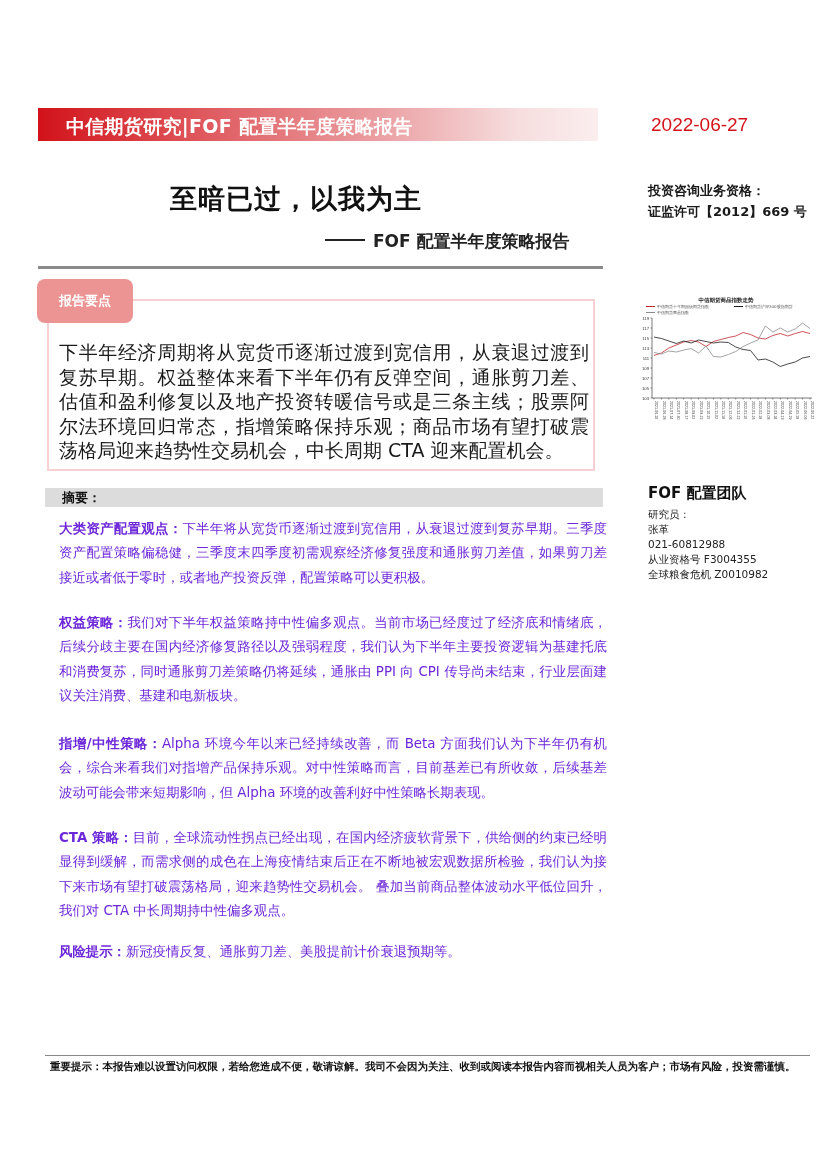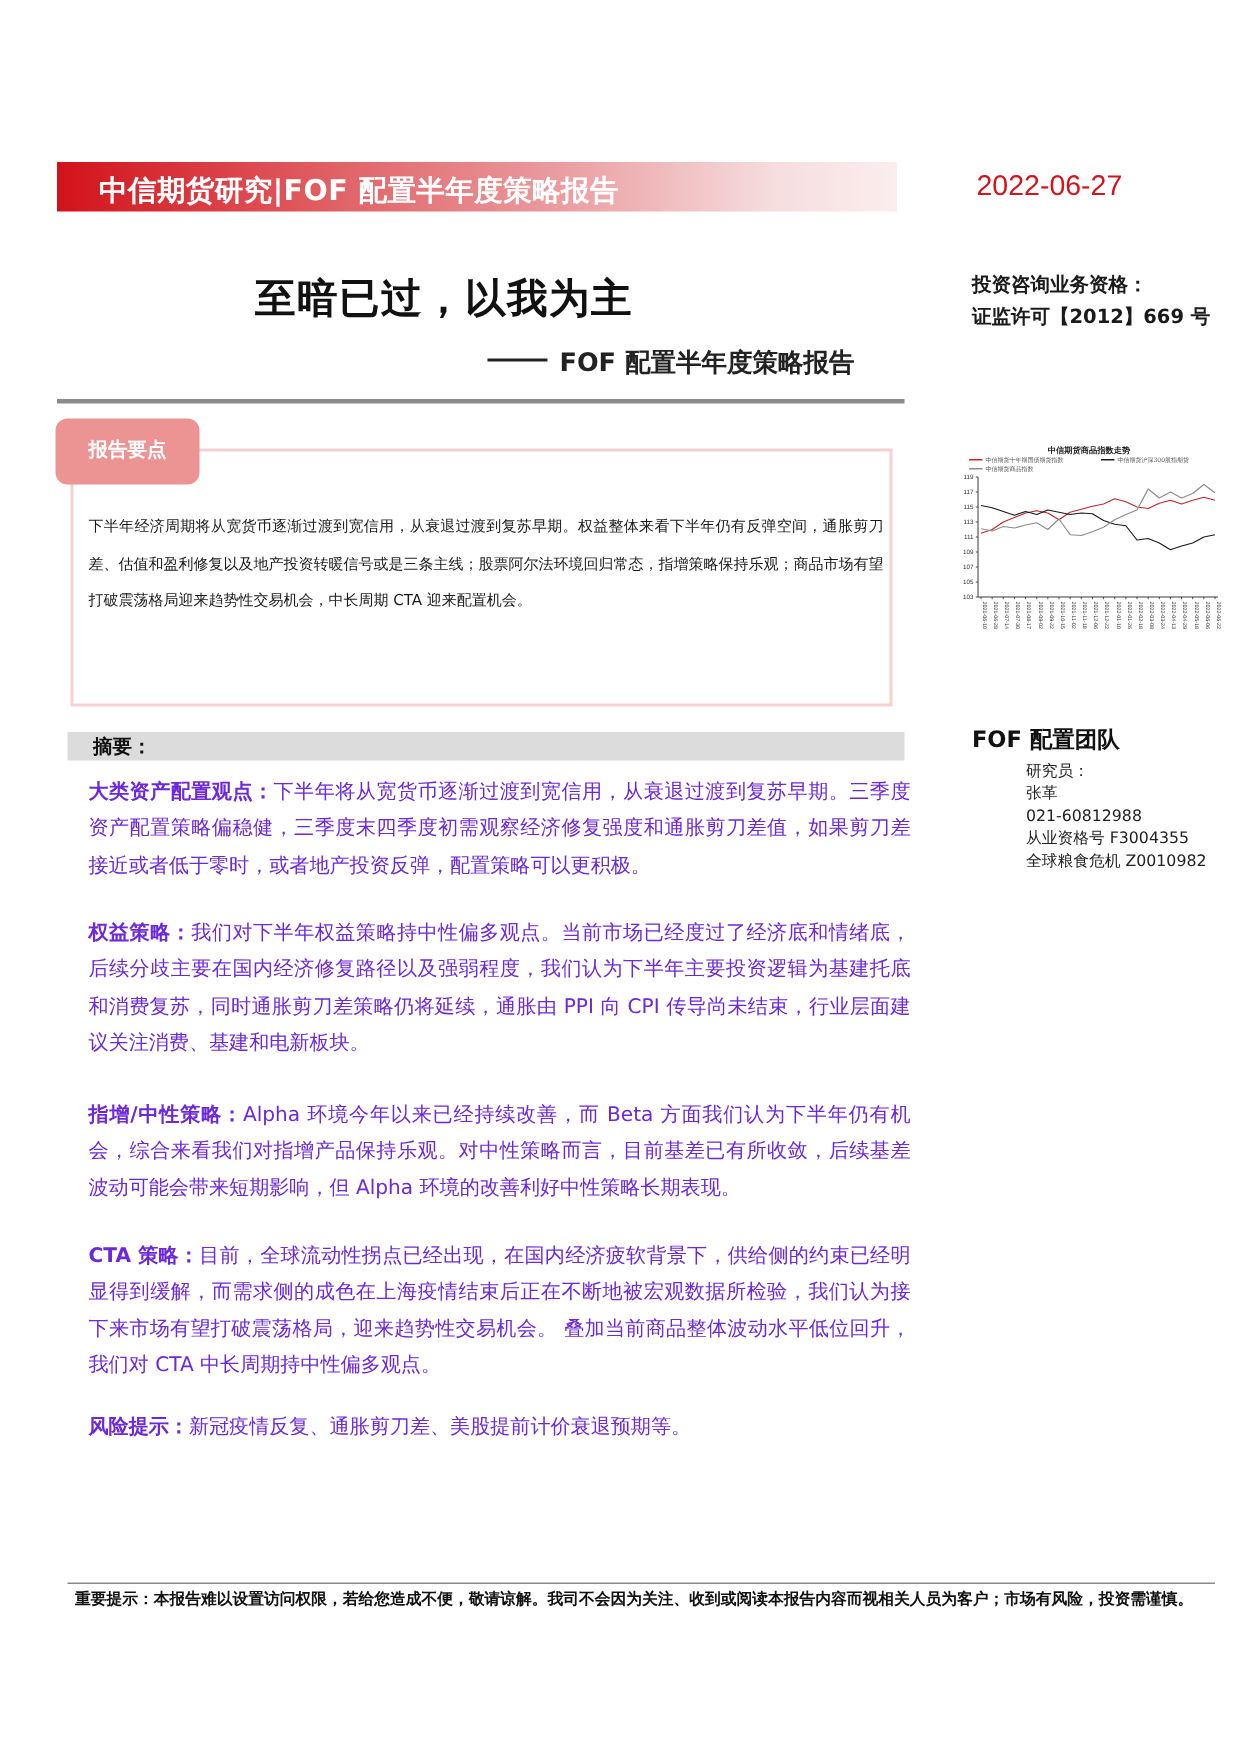--- a/index.html
+++ b/index.html
@@ -16,35 +16,35 @@
 
   .title { left: 170px; top: 181px; font-size: 27px; font-weight: bold; color: #111; letter-spacing: 1px; white-space: nowrap; }
   .subtitle { left: 325px; top: 230px; font-size: 17px; font-weight: bold; color: #222; white-space: nowrap; }
   .subtitle .dash { display: inline-block; width: 40px; height: 2px; background: #222; vertical-align: middle; margin-right: 8px; position: relative; top: -2px; }
 
   .rule-top { left: 38px; top: 266px; width: 565px; height: 3px; background: #8a8a8a; }
 
   .kp-box { left: 47px; top: 299px; width: 548px; height: 172px; border: 2px solid #f7d1d1; box-sizing: border-box; }
   .kp-tab { left: 37px; top: 279px; width: 96px; height: 44px; background: #ec9494; border-radius: 8px; }
   .kp-tab-label { left: 37px; top: 279px; width: 96px; height: 28px; line-height: 44px; text-align: center; color: #fff; font-weight: bold; font-size: 13px; }
-  .kp-text { left: 59px; top: 340px; width: 530px; font-size: 10px; line-height: 24.5px; color: #1a1a1a; text-align: justify; }
+  .kp-text { left: 59px; top: 340px; width: 530px; font-size: 19px; line-height: 24.5px; color: #1a1a1a; text-align: justify; }
 
   .summary-bar { left: 45px; top: 488px; width: 558px; height: 19px; background: #dcdcdc; }
   .summary-label { left: 62px; top: 489px; font-size: 13px; font-weight: bold; color: #111; }
 
   .para { left: 59px; width: 548px; font-size: 13.4px; line-height: 24.3px; color: #6d28d9; text-align: justify; }
   .para b { font-weight: bold; }
   .p1 { top: 517px; }
   .p2 { top: 611px; }
   .p3 { top: 732px; }
   .p4 { top: 826px; }
   .p5 { top: 940px; }
 
   .team-title { left: 648px; top: 484px; font-size: 15px; font-weight: bold; color: #111; white-space: nowrap; }
-  .team-lines { left: 684px; top: 507px; font-size: 10.5px; line-height: 15px; color: #222; white-space: nowrap; }
+  .team-lines { left: 648px; top: 507px; font-size: 10.5px; line-height: 15px; color: #222; white-space: nowrap; }
 
   .chart-wrap { left: 634px; top: 294px; width: 184px; height: 144px; }
 
   .rule-bottom { left: 45px; top: 1055px; width: 765px; height: 1px; background: #888; }
   .footer-text { left: 50px; top: 1059px; width: 760px; font-size: 10.5px; line-height: 15px; font-weight: bold; color: #111; }
 </style>
 </head>
 <body>
 
 <div class="abs header-bar"></div>

